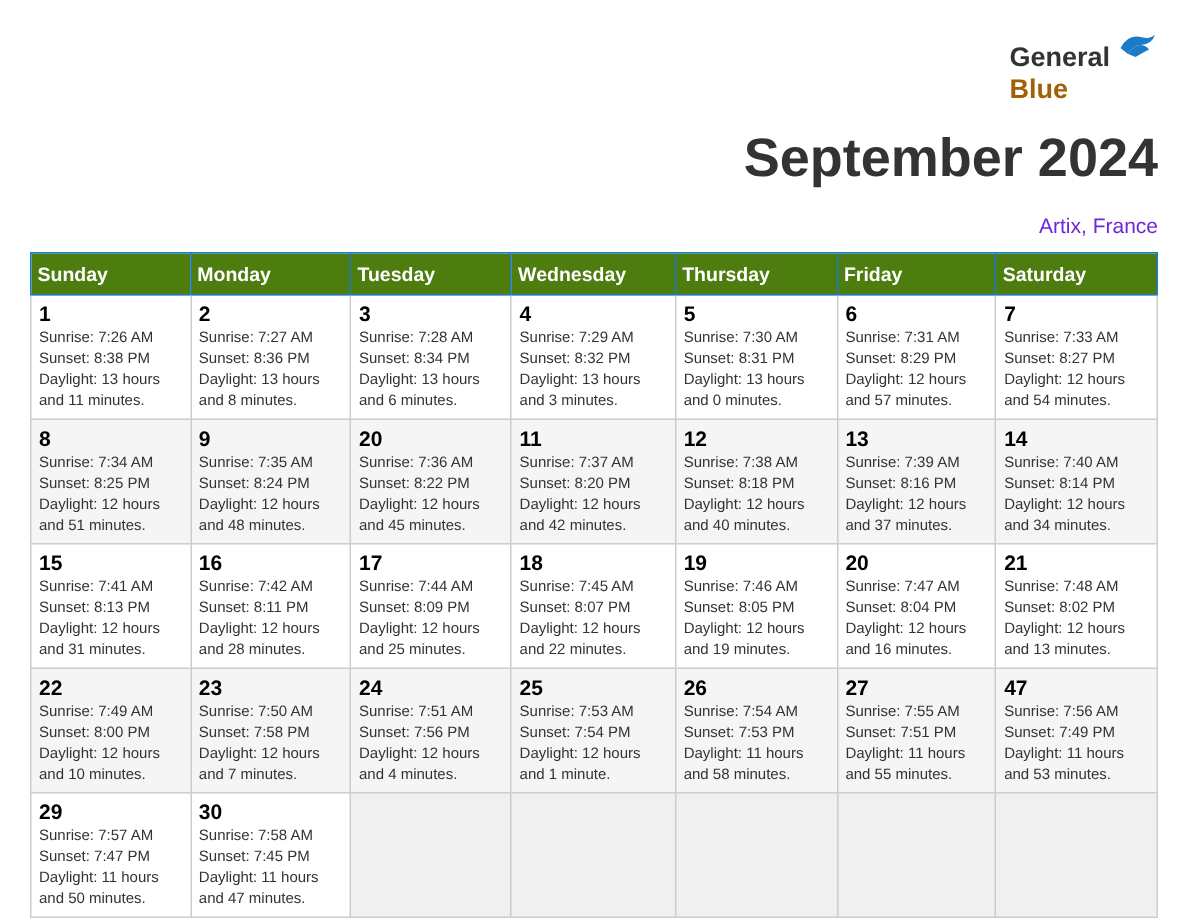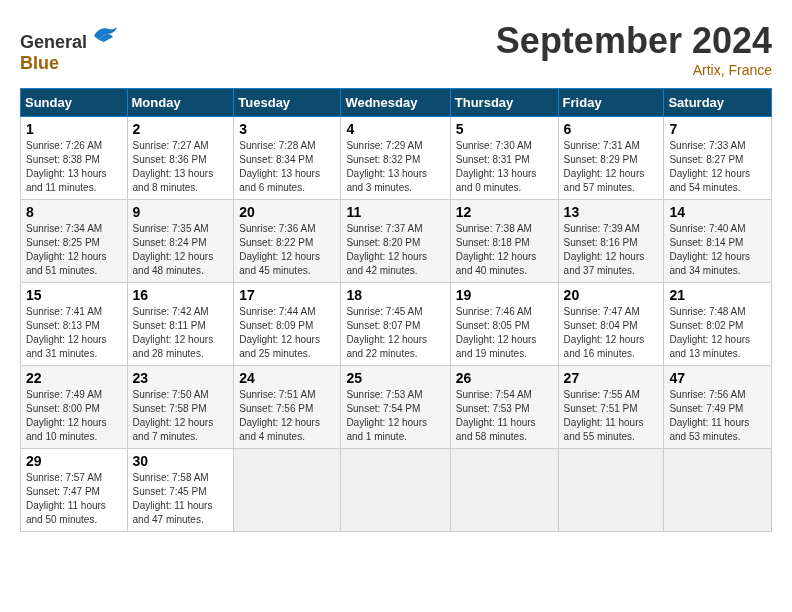--- a/index.html
+++ b/index.html
@@ -6,22 +6,23 @@
     body {
       font-family: Arial, sans-serif;
       background: #fff;
       width: 792px;
       min-height: 612px;
       padding: 20px;
     }
     .header {
       display: flex;
       justify-content: space-between;
-      align-items: center;
+      align-items: flex-end;
       margin-bottom: 10px;
+      flex-direction: column;
     }
     .logo {
       display: flex;
       align-items: center;
     }
     .logo-text-general {
       font-size: 18px;
       font-weight: bold;
       color: #333;
     }
@@ -35,32 +36,34 @@
       height: 24px;
       margin-left: 2px;
     }
     .title-block {
       text-align: right;
     }
     .month-title {
       font-size: 36px;
       font-weight: bold;
       color: #333;
+      margin-top: 14px;
     }
     .location {
       font-size: 14px;
-      color: #a16207;
+      color: #6d28d9;
+      margin-top: 16px;
     }
     table {
       width: 100%;
       border-collapse: collapse;
       font-size: 11px;
     }
     thead tr th {
-      background-color: #0c4a6e;
+      background-color: #4d7c0f;
       color: #fff;
       padding: 6px 4px;
       text-align: left;
       font-size: 13px;
       font-weight: bold;
       border: 1px solid #1a7cc9;
     }
     tbody tr td {
       vertical-align: top;
       padding: 4px 5px;

